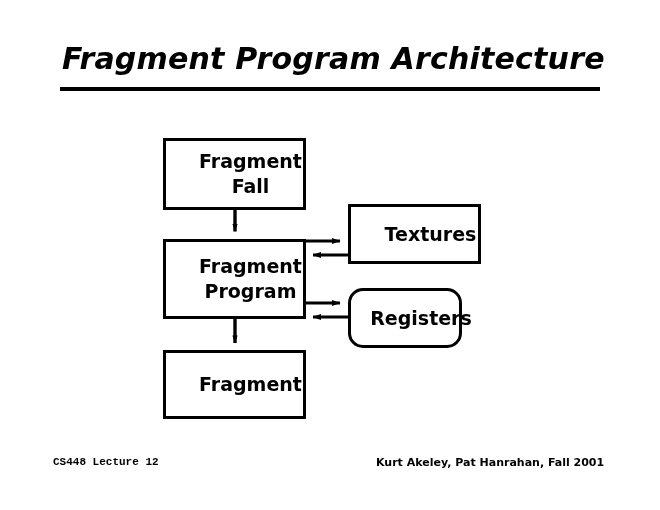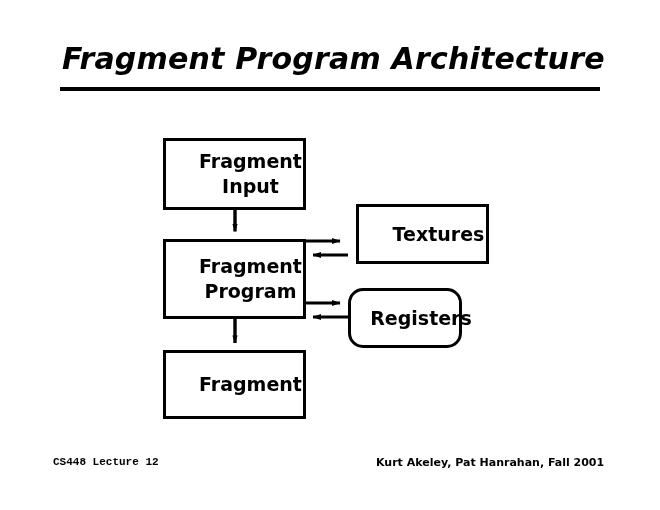--- a/index.html
+++ b/index.html
@@ -63,21 +63,21 @@
     font-weight: 600;
     line-height: 25px;
     text-align: center;
     padding-left: 32px;
   }
   .node .line2 { display: block; }
 
   #node-fragment-input   { left: 163px; top: 138px; width: 143px; height: 72px; }
   #node-fragment-program { left: 163px; top: 239px; width: 143px; height: 80px; }
   #node-fragment-output  { left: 163px; top: 350px; width: 143px; height: 69px; }
-  #node-textures         { left: 348px; top: 204px; width: 133px; height: 60px; margin-left: 8px; }
+  #node-textures         { left: 348px; top: 204px; width: 133px; height: 60px; }
   #node-registers        { left: 348px; top: 288px; width: 114px; height: 60px; border-radius: 15px; }
 
   
   #arrow-layer {
     position: absolute;
     left: 0;
     top: 0;
     width: 660px;
     height: 510px;
     pointer-events: none;
@@ -99,21 +99,21 @@
 
 <div id="slide">
 
   <div id="slide-title">Fragment Program Architecture</div>
   <div id="title-rule"></div>
 
   <div id="diagram">
 
     <div class="node" id="node-fragment-input">
       <span>Fragment</span>
-      <span class="line2">Input</span>
+      <span class="line2">Fall</span>
     </div>
 
     <div class="node" id="node-fragment-program">
       <span>Fragment</span>
       <span class="line2">Program</span>
     </div>
 
     <div class="node" id="node-fragment-output">
       <span>Fragment</span>
     </div>

